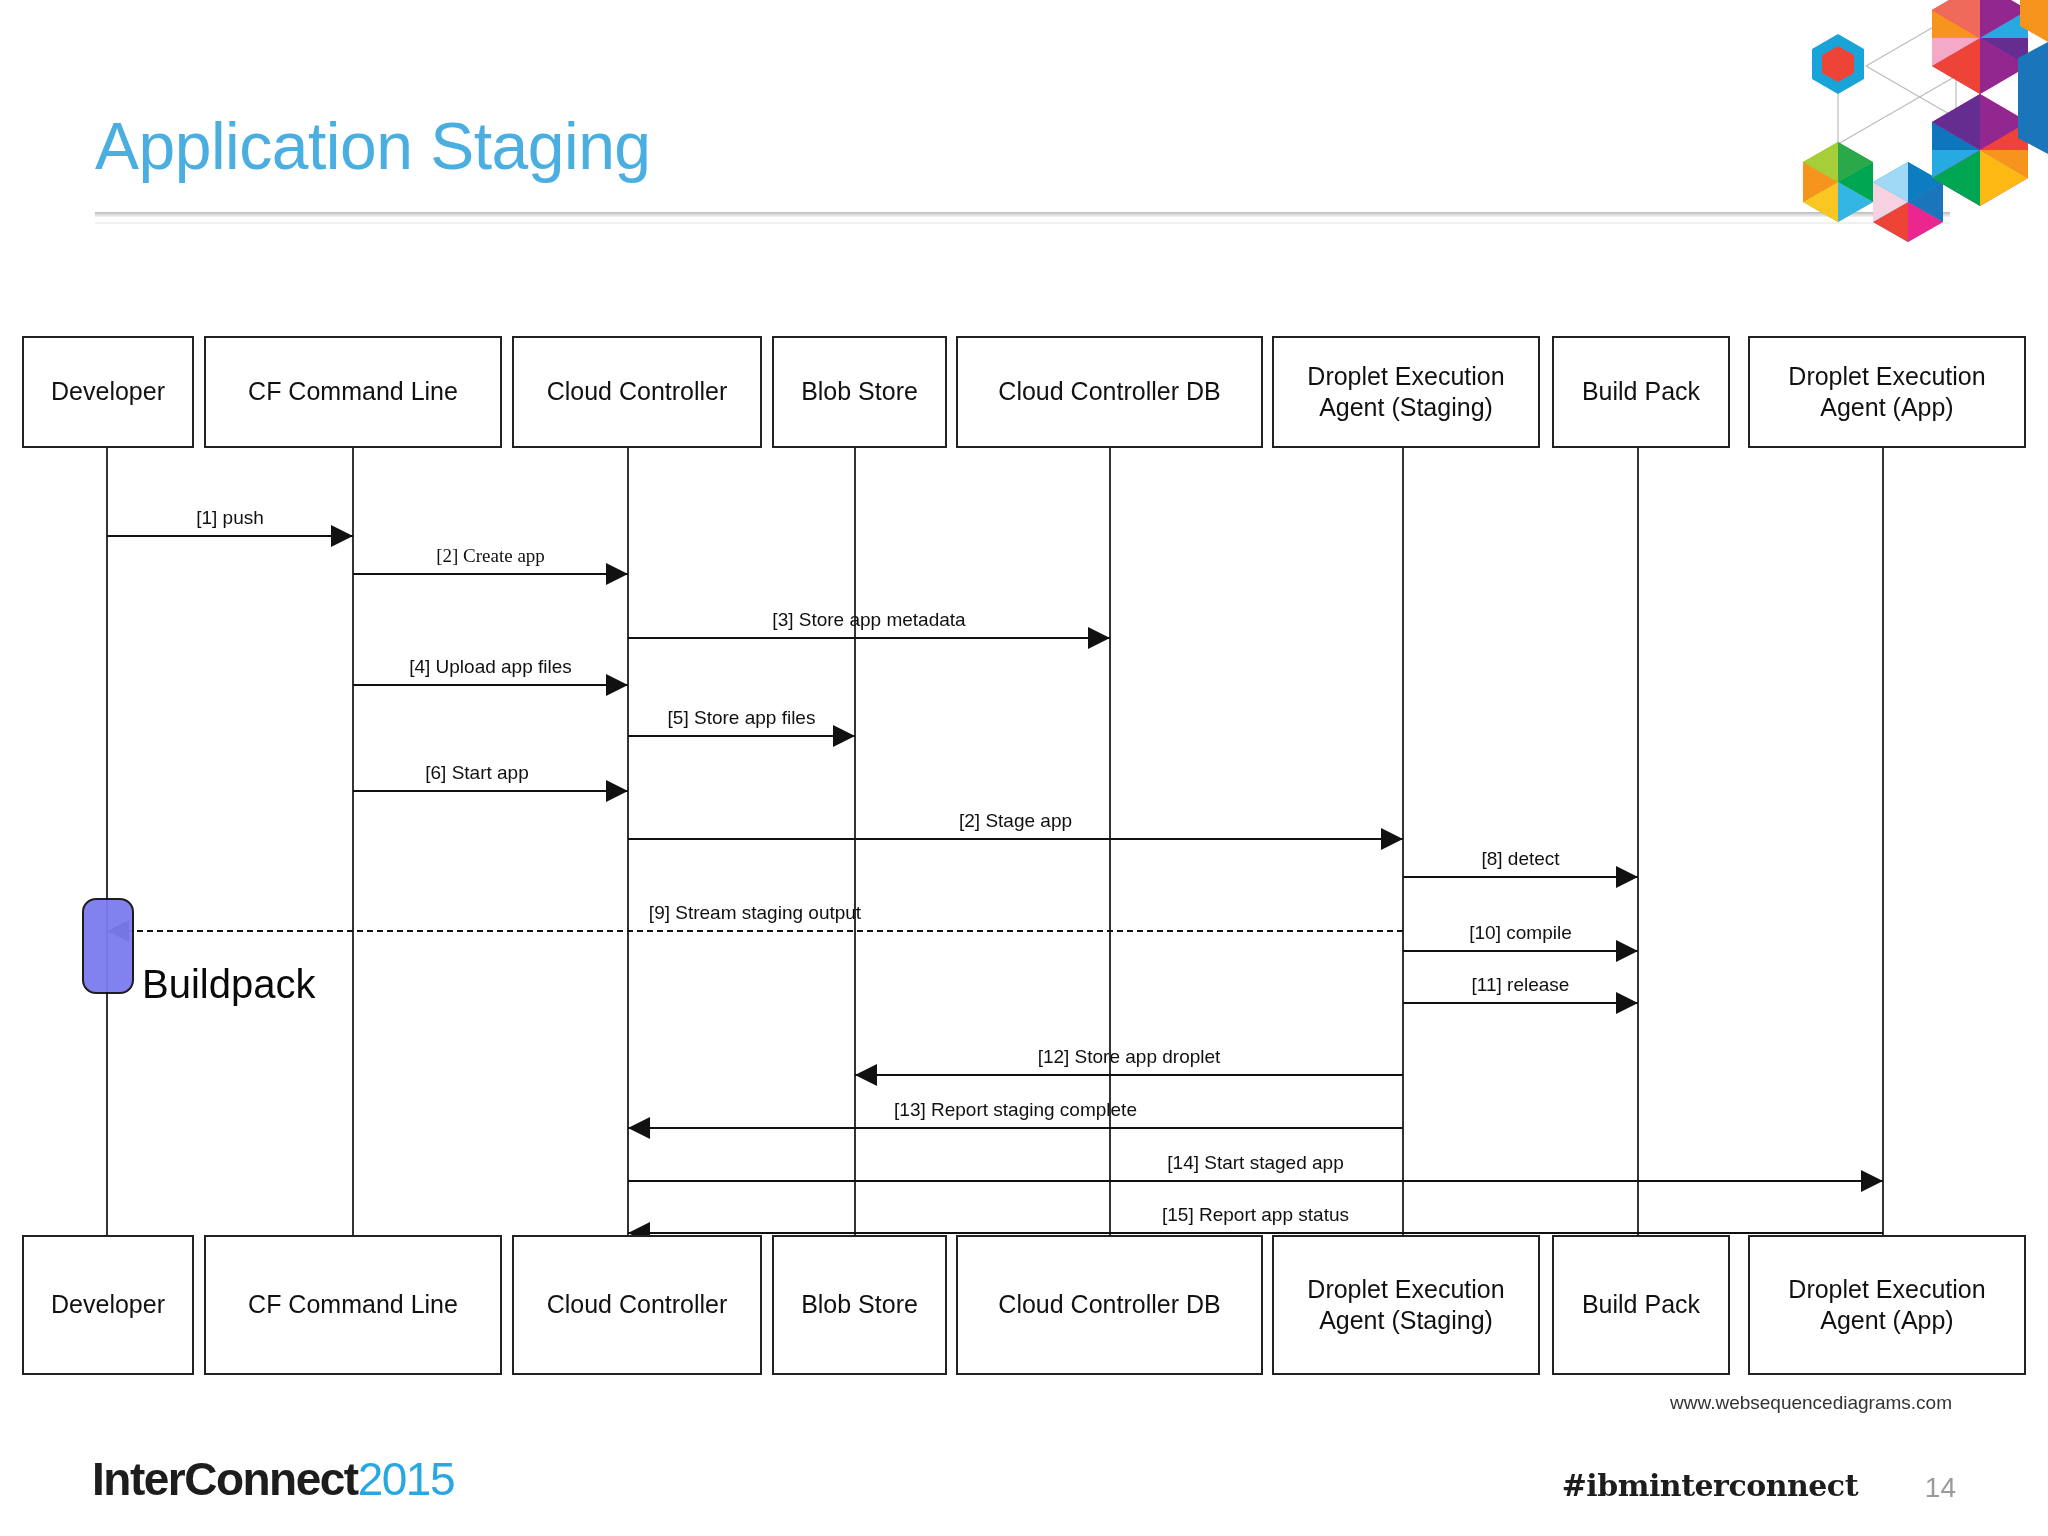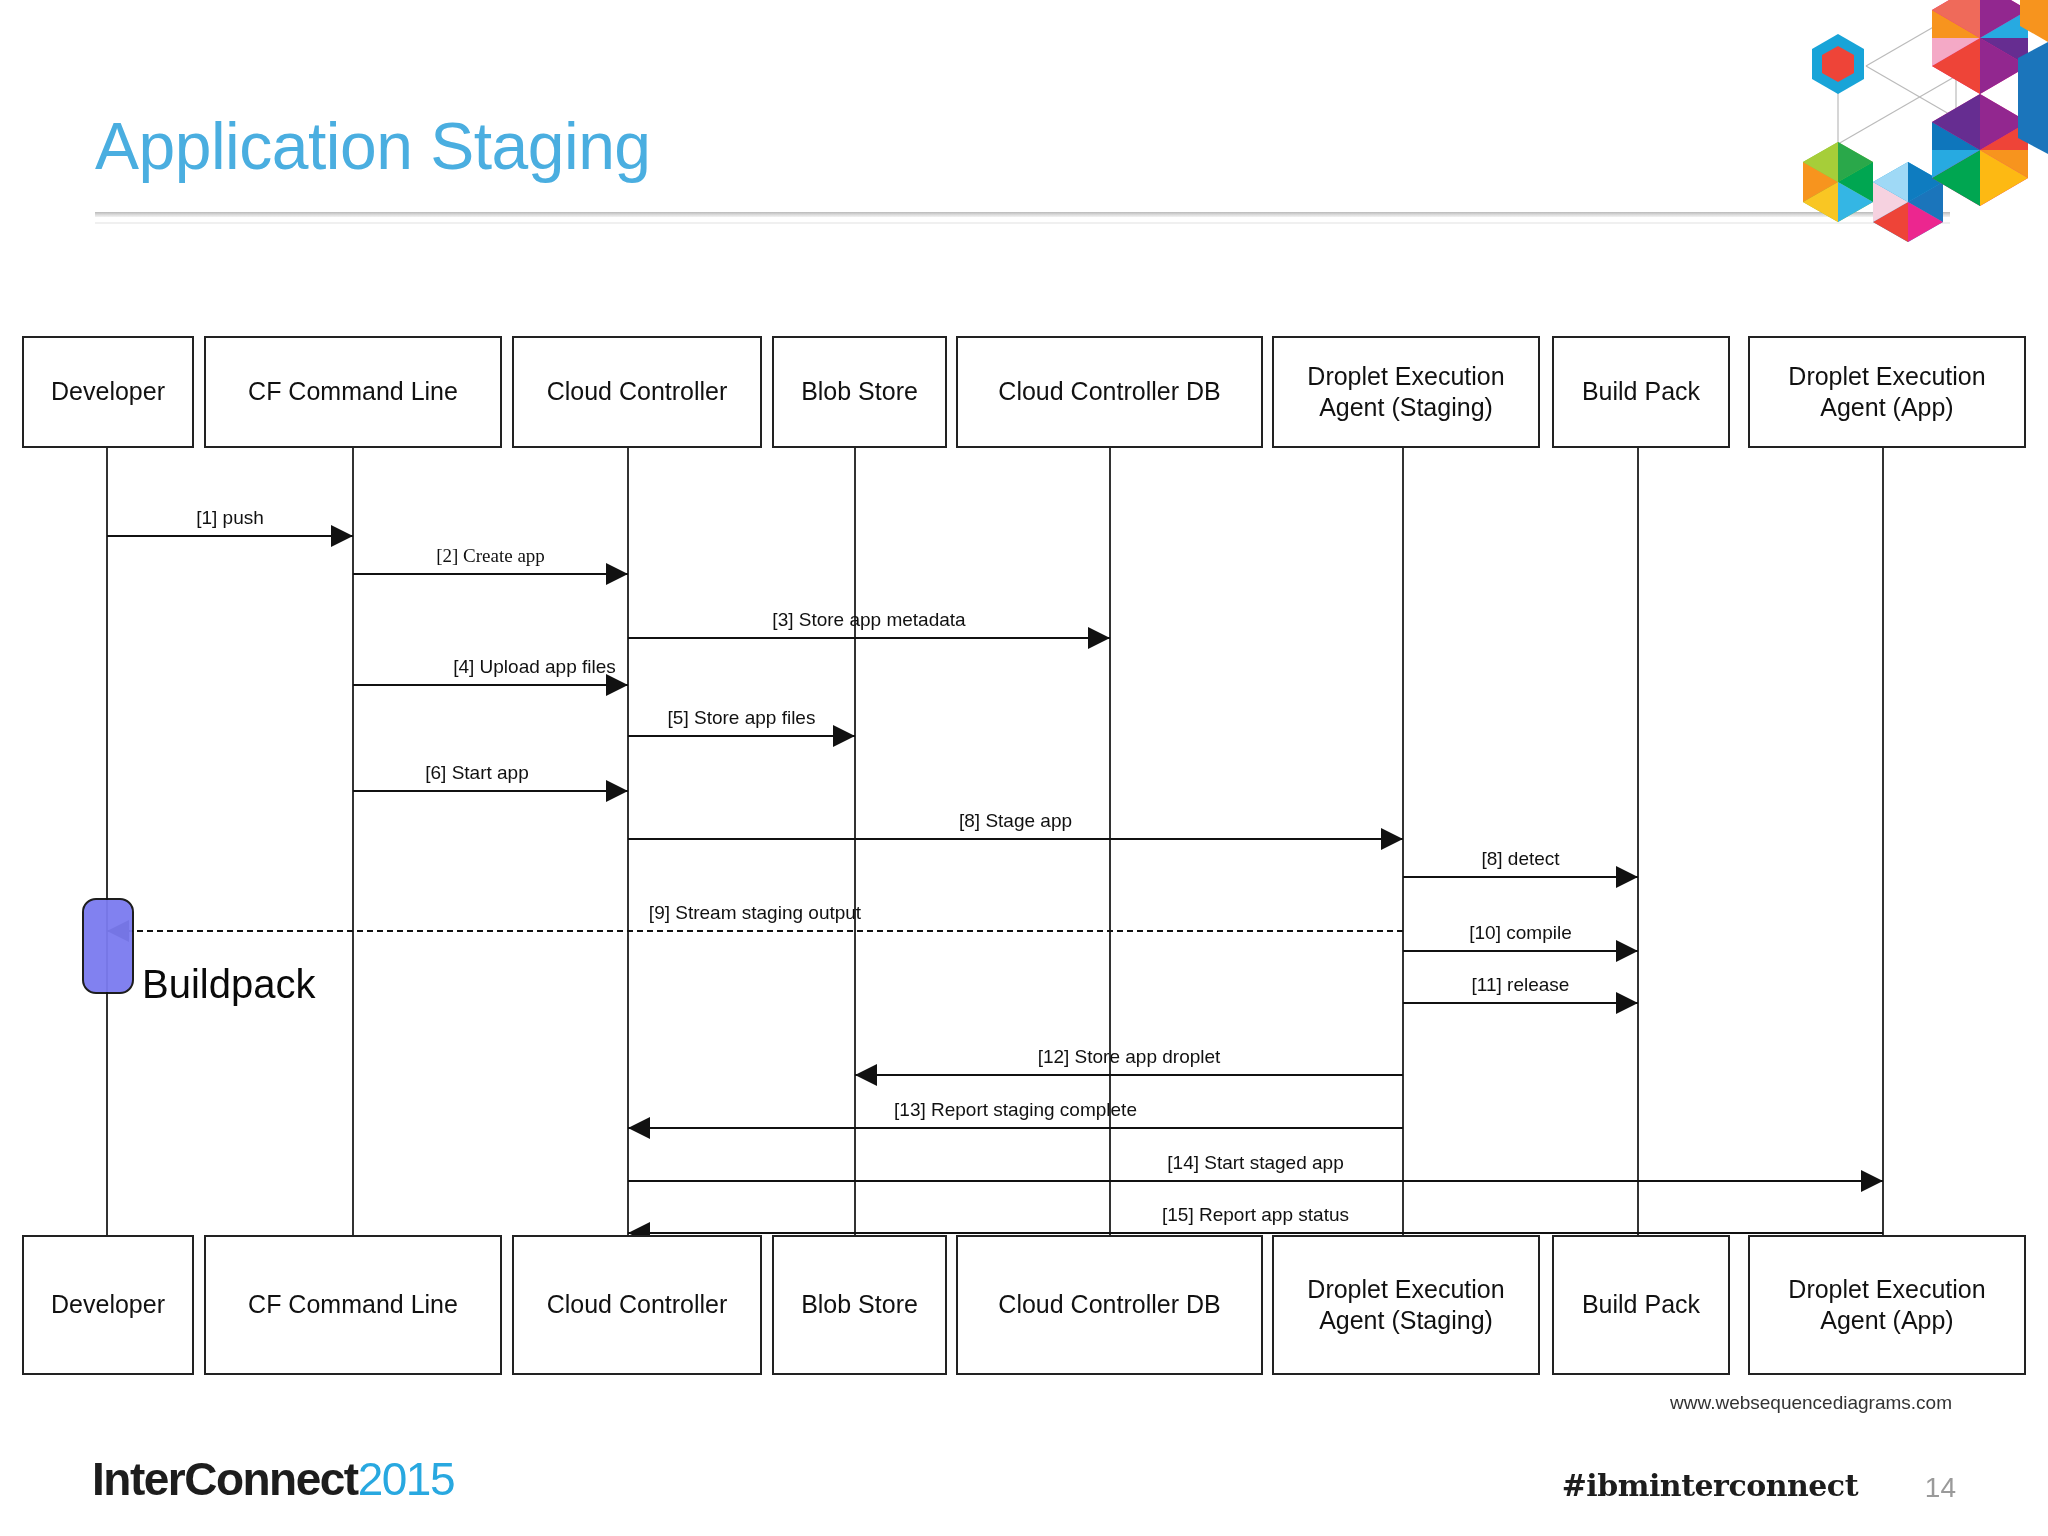--- a/index.html
+++ b/index.html
@@ -228,30 +228,30 @@
         <div class="arrowhead right" style="top: 525px; left: 331px;"></div>
         <div class="msg-label" style="left: 230px; top: 529px;">[1] push</div>
         <div class="msg-line" style="left: 353px; top: 573px; width: 275px;"></div>
         <div class="arrowhead right" style="top: 563px; left: 606px;"></div>
         <div class="msg-label" style="left: 490.5px; top: 567px; font-family: Liberation Serif, serif;">[2] Create app</div>
         <div class="msg-line" style="left: 628px; top: 637px; width: 482px;"></div>
         <div class="arrowhead right" style="top: 627px; left: 1088px;"></div>
         <div class="msg-label" style="left: 869px; top: 631px;">[3] Store app metadata</div>
         <div class="msg-line" style="left: 353px; top: 684px; width: 275px;"></div>
         <div class="arrowhead right" style="top: 674px; left: 606px;"></div>
-        <div class="msg-label" style="left: 490.5px; top: 678px; margin-left: 44px;">[4] Upload app files</div>
+        <div class="msg-label" style="left: 490.5px; top: 678px;">[4] Upload app files</div>
         <div class="msg-line" style="left: 628px; top: 735px; width: 227px;"></div>
         <div class="arrowhead right" style="top: 725px; left: 833px;"></div>
         <div class="msg-label" style="left: 741.5px; top: 729px;">[5] Store app files</div>
         <div class="msg-line" style="left: 353px; top: 790px; width: 275px;"></div>
         <div class="arrowhead right" style="top: 780px; left: 606px;"></div>
         <div class="msg-label" style="left: 477px; top: 784px;">[6] Start app</div>
         <div class="msg-line" style="left: 628px; top: 838px; width: 775px;"></div>
         <div class="arrowhead right" style="top: 828px; left: 1381px;"></div>
-        <div class="msg-label" style="left: 1015.5px; top: 832px;">[8] Stage app</div>
+        <div class="msg-label" style="left: 1015.5px; top: 832px;">[2] Stage app</div>
         <div class="msg-line" style="left: 1403px; top: 876px; width: 235px;"></div>
         <div class="arrowhead right" style="top: 866px; left: 1616px;"></div>
         <div class="msg-label" style="left: 1520.5px; top: 870px;">[8] detect</div>
         <div class="msg-line dashed" style="left: 107px; top: 930px; width: 1296px;"></div>
         <div class="arrowhead left" style="top: 920px; left: 107px;"></div>
         <div class="msg-label" style="left: 755px; top: 924px;">[9] Stream staging output</div>
         <div class="msg-line" style="left: 1403px; top: 950px; width: 235px;"></div>
         <div class="arrowhead right" style="top: 940px; left: 1616px;"></div>
         <div class="msg-label" style="left: 1520.5px; top: 944px;">[10] compile</div>
         <div class="msg-line" style="left: 1403px; top: 1002px; width: 235px;"></div>

